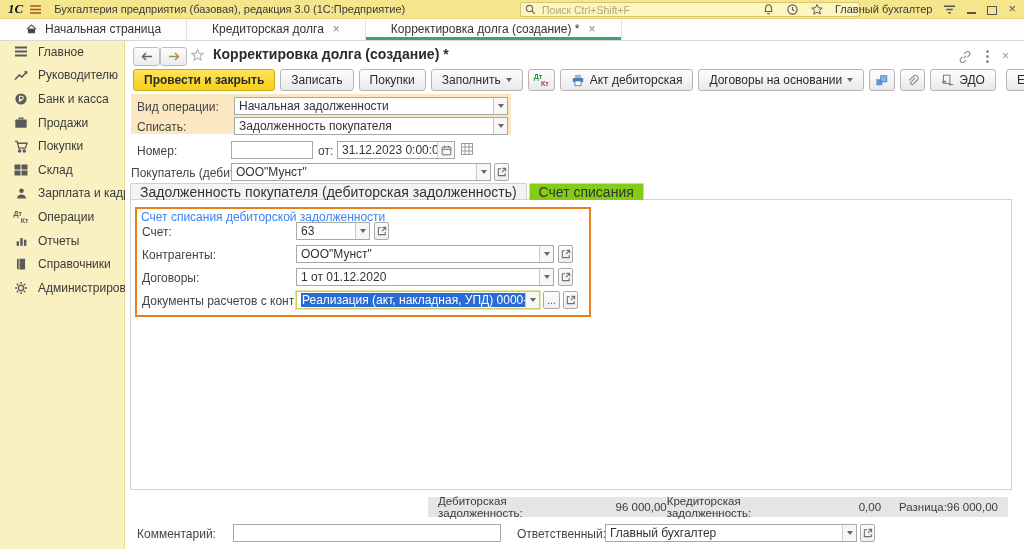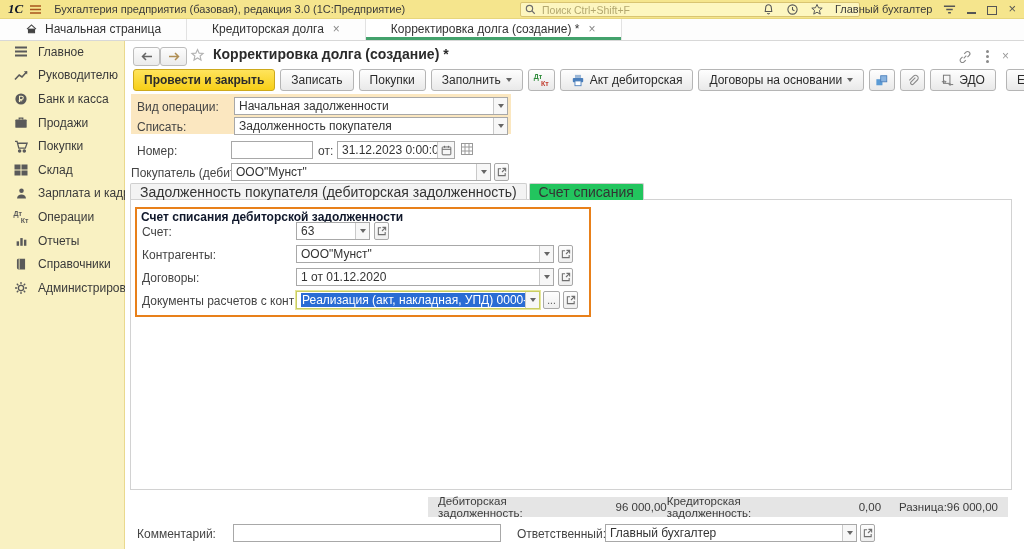--- a/index.html
+++ b/index.html
@@ -79,25 +79,25 @@
   .tinput{position:absolute;height:18px;border:1px solid #a8a8a8;box-sizing:border-box;font-size:12px;
           font-family:inherit;padding:0 4px;outline:none;background:#fff}
   .obtn{position:absolute;width:15px;height:18px;border:1px solid #a8a8a8;border-radius:2px;
         background:linear-gradient(#fdfdfd,#efefef);display:flex;align-items:center;justify-content:center;
         box-sizing:border-box;cursor:pointer;font-size:10px;color:#555}
 
   
   .ptabs{position:absolute;left:5px;top:143px;display:flex;align-items:flex-end;font-size:14px;z-index:3}
   .ptab{height:15px;display:flex;align-items:center;padding:0 9px;border:1px solid #cfcfcf;border-bottom:none;
         border-radius:2px 2px 0 0;background:#f3f3f3;color:#333;margin-right:2px;cursor:pointer;white-space:nowrap}
-  .ptab.active{background:#22c55e;height:16px;margin-bottom:-1px;z-index:4}
+  .ptab.active{background:#84cc16;height:16px;margin-bottom:-1px;z-index:4}
   .panel{position:absolute;left:5px;top:159px;width:882px;height:291px;border:1px solid #d2d2d2;
          background:#fff;box-sizing:border-box}
   .obox{position:absolute;left:4px;top:7px;width:456px;height:110px;border:2px solid #e8801a;box-sizing:border-box}
-  .gtitle{position:absolute;left:4px;top:1px;font-size:12px;font-weight:bold;color:#0f172a;white-space:nowrap}
+  .gtitle{position:absolute;left:4px;top:1px;font-size:12px;font-weight:normal;color:#3b82f6;white-space:nowrap}
   .selspan{background:#2a6cd4;color:#fff;padding:0 1px;white-space:nowrap}
   .focusfld{border-color:#c9cd62 !important;box-shadow:0 0 0 1px #e5e69a}
 
   
   .statusbar{position:absolute;left:303px;top:457px;width:580px;height:20px;background:#e5e5e5;
              display:flex;align-items:center;padding:0 10px;box-sizing:border-box;font-size:11.5px;color:#3c3c3c}
   .statusbar .val{text-align:right;white-space:nowrap}
 </style>
 </head>
 <body>

